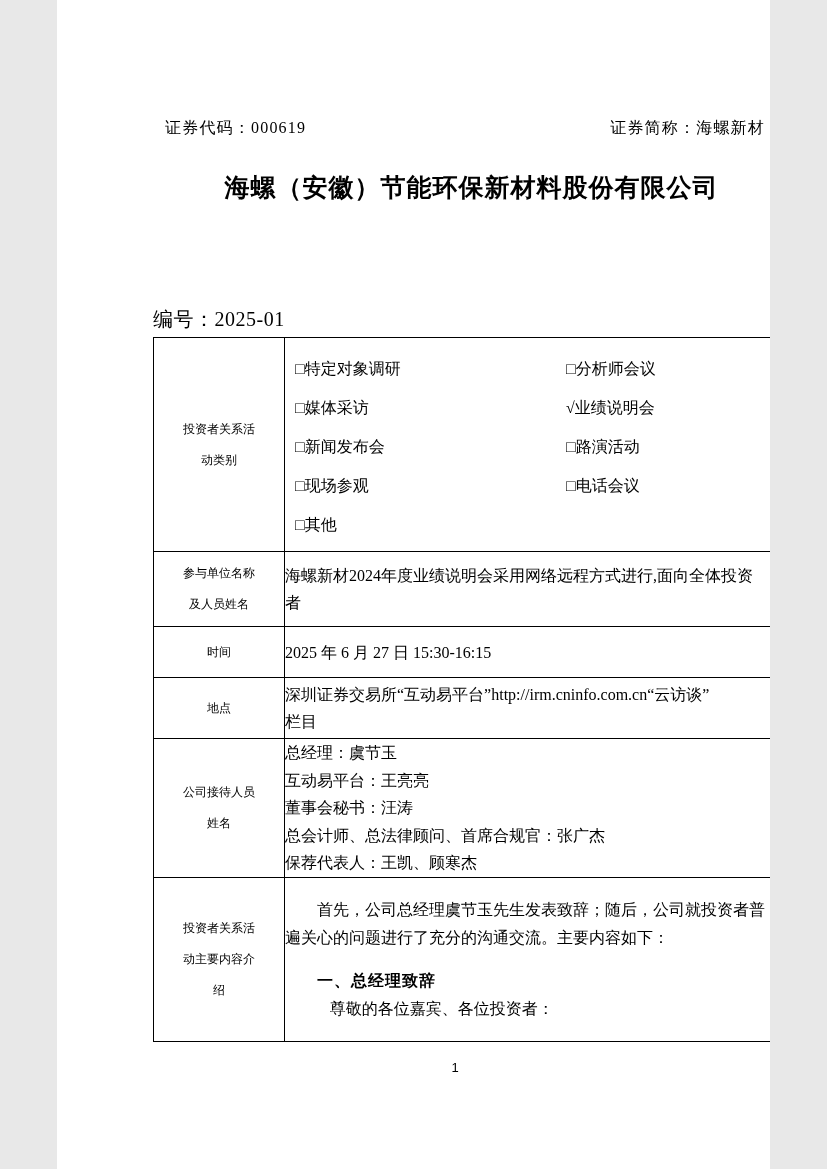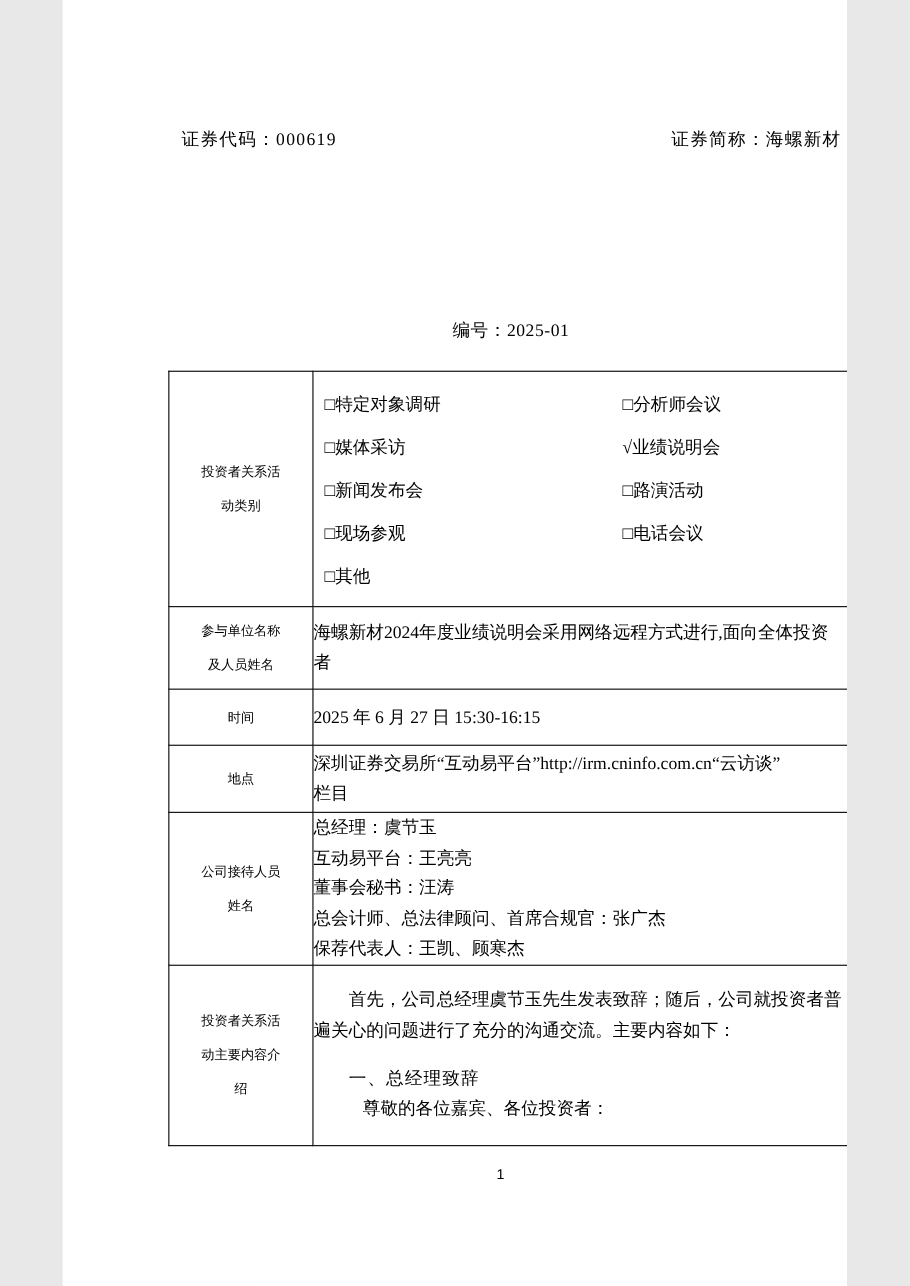--- a/index.html
+++ b/index.html
@@ -37,27 +37,27 @@
     font-family: "Liberation Sans", sans-serif;
     font-weight: bold;
     font-size: 25px;
     line-height: 50px;
     letter-spacing: 1px;
   }
 
   
   .doc-no {
     position: absolute;
-    top: 290px;
+    top: 306px;
     left: 96px;
     width: 637px;
     box-sizing: border-box;
     padding-right: 14px;
-    text-align: center;
-    font-size: 16px;
+    text-align: left;
+    font-size: 20px;
     letter-spacing: 0.5px;
   }
 
   
   table.ir-table {
     position: absolute;
     top: 337px;
     left: 96px;
     width: 637px;
     border-collapse: collapse;
@@ -92,21 +92,21 @@
   }
   td.reception-cell { padding: 4px 10px 4px 8px; }
   .reception-line { line-height: 27.5px; white-space: nowrap; }
 
   td.intro-cell {
     vertical-align: top;
     padding: 7px 12px 0 8px;
     line-height: 28px;
   }
   .intro-para1 { margin: 0; text-indent: 2em; white-space: pre-line; }
-  .intro-heading { margin: 15px 0 0 0; text-indent: 2em; font-weight: normal; letter-spacing: 1px; }
+  .intro-heading { margin: 15px 0 0 0; text-indent: 2em; font-weight: bold; letter-spacing: 1px; }
   .intro-para2 { margin: 0 0 0 0; text-indent: 2.8em; }
 
   .page-number {
     position: absolute;
     top: 1060px;
     left: 0;
     width: 796px;
     text-align: center;
     font-size: 13px;
     font-family: "Liberation Sans", sans-serif;
@@ -116,20 +116,21 @@
 <body>
 
 <div class="page">
 
   <div class="header-row">
     <div><span>证券代码：</span><span>000619</span></div>
     <div><span>证券简称：</span><span>海螺新材</span></div>
   </div>
 
   <div class="doc-title">
+    <div>海螺（安徽）节能环保新材料股份有限公司</div>
   </div>
 
   <div class="doc-no"><span>编号：</span><span>2025-01</span></div>
 
   <table class="ir-table">
     <colgroup>
         <col style="width:131px">
         <col>
       </colgroup>
 

